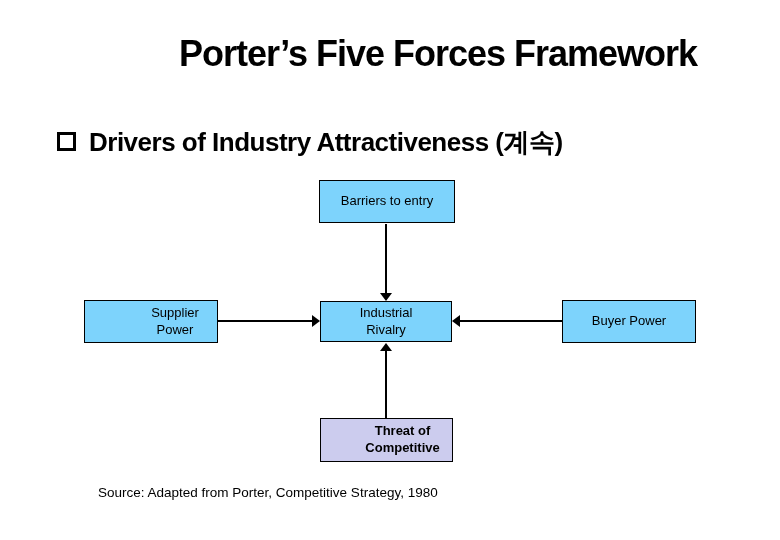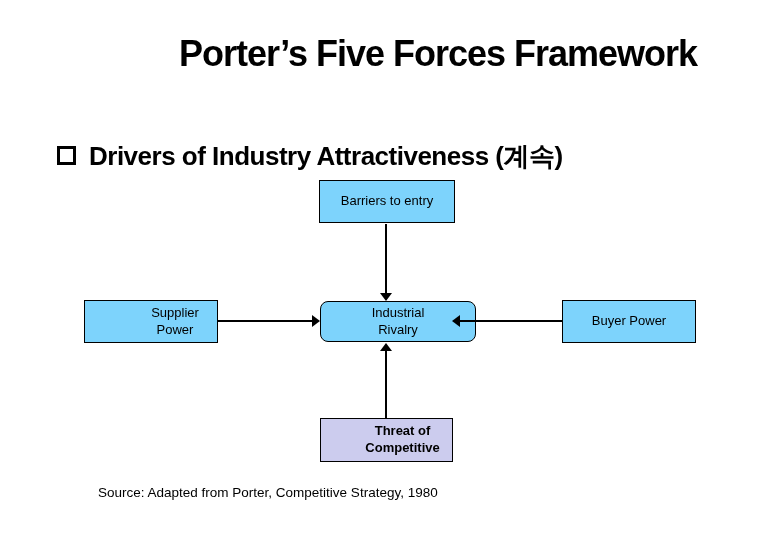--- a/index.html
+++ b/index.html
@@ -25,21 +25,21 @@
     font-size: 36px;
     font-weight: bold;
     letter-spacing: -1px;
     color: #000000;
     white-space: nowrap;
     margin-left: 48px;
   }
   .bullet-row {
     position: absolute;
     left: 57px;
-    top: 139px;
+    top: 125px;
     display: flex;
     align-items: flex-start;
   }
   .bullet-square {
     width: 13px;
     height: 13px;
     border: 3px solid #000000;
     margin-top: 7px;
     margin-right: 13px;
     flex: 0 0 auto;
@@ -59,21 +59,21 @@
     flex-direction: column;
     align-items: center;
     justify-content: center;
     text-align: center;
     font-size: 13px;
     line-height: 1.3;
     color: #000000;
   }
   #box-barriers   { left: 319px; top: 180px; width: 136px; height: 43px; }
   #box-supplier   { left: 84px;  top: 300px; width: 134px; height: 43px; padding-left: 48px; }
-  #box-rivalry    { left: 320px; top: 301px; width: 156px; height: 41px; border-radius: 8px; }
+  #box-rivalry    { left: 320px; top: 301px; width: 132px; height: 41px; }
   #box-buyer      { left: 562px; top: 300px; width: 134px; height: 43px; }
   #box-substitutes{
     left: 320px; top: 418px; width: 133px; height: 44px;
     background: #CCCCEE;
     font-weight: bold;
     padding-left: 32px;
   }
   .connector {
     position: absolute;
     background: #000000;

